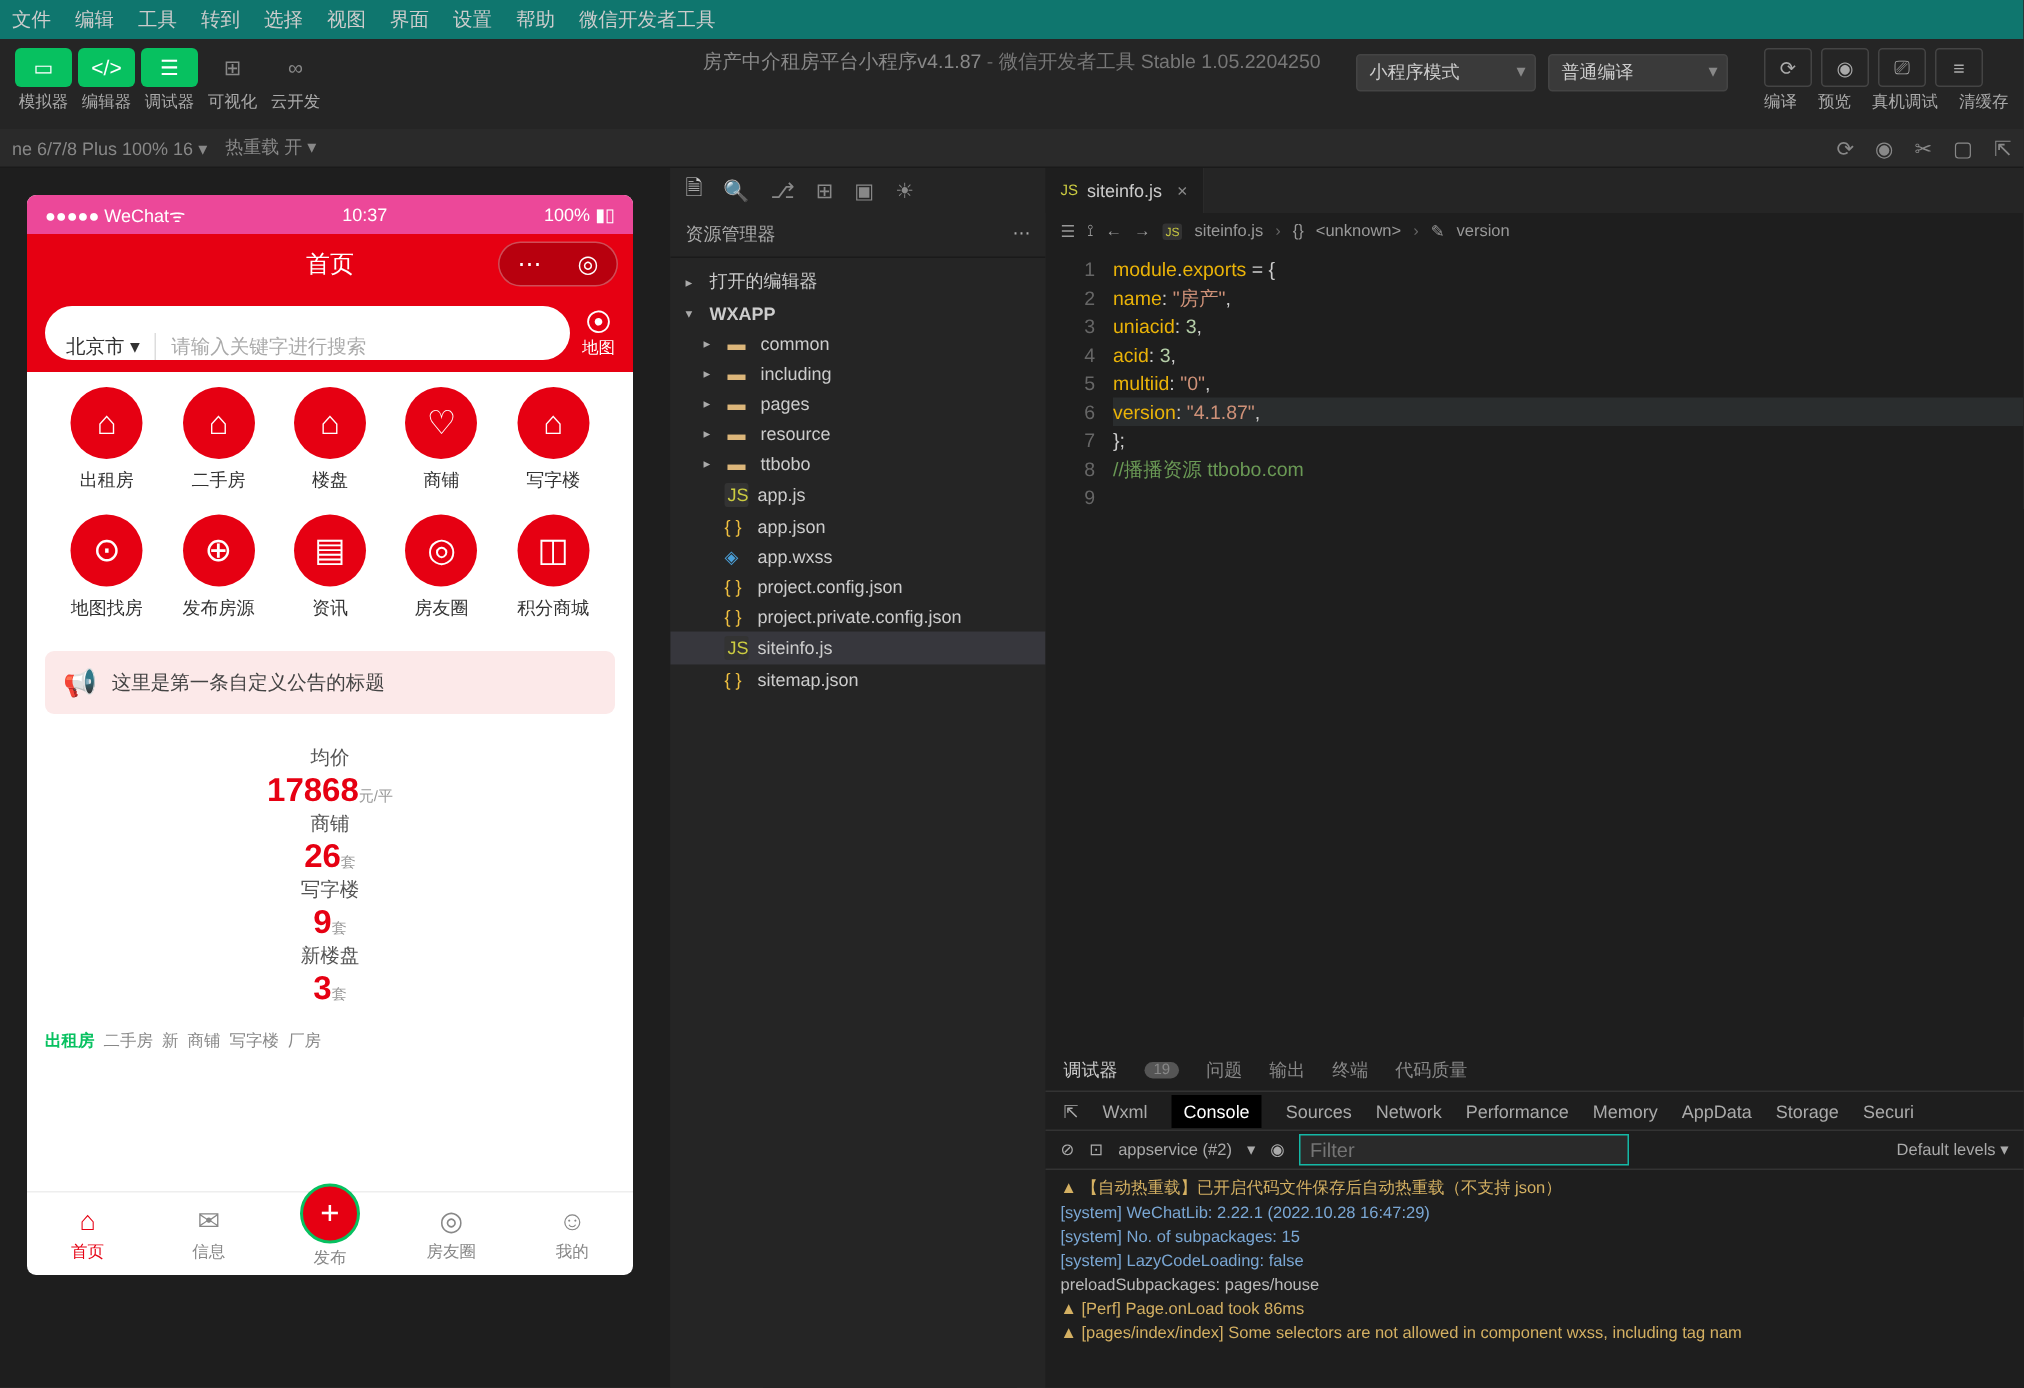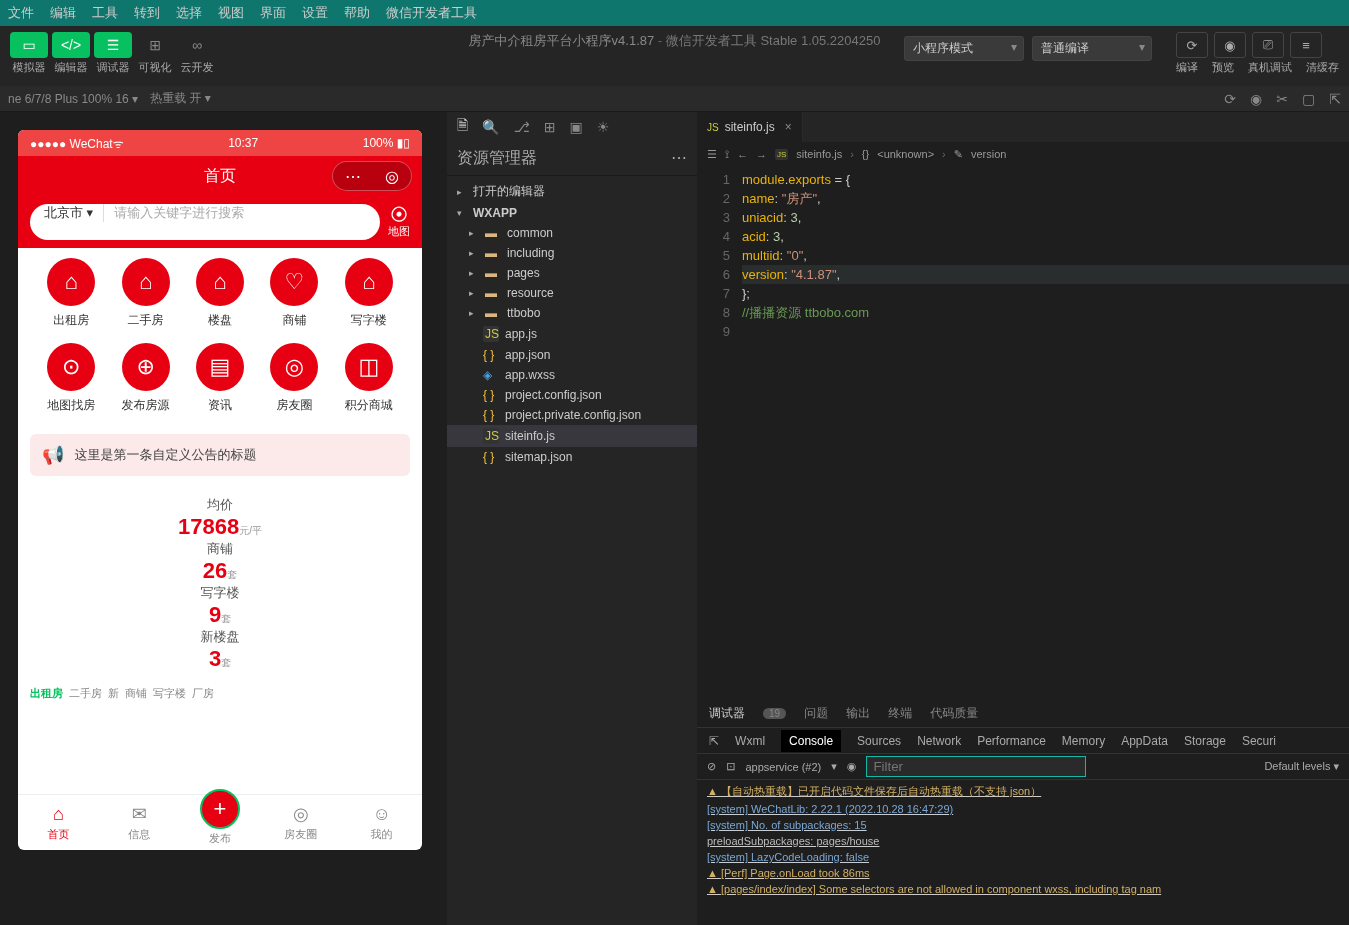--- a/index.html
+++ b/index.html
@@ -28,26 +28,26 @@
 .subbar { background: #2a2a2a; height: 26px; display: flex; align-items: center; padding: 0 8px; color: #888; font-size: 12px; gap: 12px; border-bottom: 1px solid #1a1a1a; }
 .subbar .pill { display: flex; align-items: center; gap: 4px; }
 .subbar .right-icons { margin-left: auto; display: flex; gap: 14px; font-size: 14px; }
 
 
 .main { display: flex; height: calc(925px - 26px - 60px - 26px); }
 
 
 .simulator { width: 447px; background: #1e1e1e; padding: 18px; }
 .phone { width: 404px; height: 720px; background: #fff; border-radius: 6px; overflow: hidden; display: flex; flex-direction: column; position: relative; }
-.phone-status { background: #ef4444; color: #fff; height: 26px; display: flex; align-items: center; justify-content: space-between; padding: 0 12px; font-size: 12px; }
+.phone-status { background: #ec4899; color: #fff; height: 26px; display: flex; align-items: center; justify-content: space-between; padding: 0 12px; font-size: 12px; }
 .phone-nav { background: #e60012; color: #fff; height: 40px; display: flex; align-items: center; justify-content: center; position: relative; font-size: 16px; }
 .phone-nav .capsule { position: absolute; right: 10px; display: flex; background: rgba(0,0,0,0.2); border: 1px solid rgba(255,255,255,0.3); border-radius: 20px; height: 30px; width: 80px; align-items: center; justify-content: space-around; }
 .phone-nav .capsule span { color: #fff; font-size: 16px; }
 .phone-search { background: #e60012; padding: 8px 12px; display: flex; gap: 8px; align-items: center; }
-.search-pill { background: #fff; border-radius: 20px; height: 36px; flex: 1; display: flex; align-items: flex-start; padding: 0 14px; }
+.search-pill { background: #fff; border-radius: 20px; height: 36px; flex: 1; display: flex; align-items: flex-end; padding: 0 14px; }
 .city-sel { font-size: 13px; color: #333; border-right: 1px solid #ddd; padding-right: 10px; margin-right: 10px; }
 .search-ph { color: #aaa; font-size: 13px; }
 .map-btn { color: #fff; font-size: 11px; text-align: center; }
 .map-btn .pin { font-size: 18px; line-height: 1; }
 .banner { height: 160px; background: linear-gradient(180deg, #a00, #d00); margin: 8px 12px; border-radius: 6px; display: flex; flex-direction: column; align-items: center; justify-content: center; color: #f5d77f; position: relative; overflow: hidden; }
 .banner .ti { font-size: 26px; font-weight: bold; letter-spacing: 4px; font-family: "KaiTi", serif; }
 .banner .sub { font-size: 10px; color: #ffe9a8; margin-top: 6px; border-top: 1px solid rgba(255,233,168,0.4); border-bottom: 1px solid rgba(255,233,168,0.4); padding: 2px 8px; }
 .grid-icons { display: grid; grid-template-columns: repeat(5, 1fr); gap: 14px 0; padding: 10px 16px; }
 .gicon { display: flex; flex-direction: column; align-items: center; gap: 6px; }
 .gicon .circ { width: 48px; height: 48px; border-radius: 50%; background: #e60012; color: #fff; display: flex; align-items: center; justify-content: center; font-size: 22px; }
@@ -66,21 +66,21 @@
 .tbitem { flex: 1; display: flex; flex-direction: column; align-items: center; justify-content: center; gap: 2px; font-size: 11px; color: #888; }
 .tbitem.active { color: #e60012; }
 .tbitem .ticon { font-size: 18px; }
 .tb-center { position: relative; }
 .tb-center .plus { width: 40px; height: 40px; border-radius: 50%; background: #e60012; color: #fff; display: flex; align-items: center; justify-content: center; font-size: 22px; margin-top: -10px; border: 2px solid #07c160; }
 
 
 .explorer { width: 250px; background: #252525; display: flex; flex-direction: column; }
 .exp-iconbar { height: 30px; display: flex; align-items: center; gap: 14px; padding: 0 10px; color: #888; font-size: 14px; }
 .exp-iconbar span:first-child { color: #ccc; }
-.exp-header { padding: 6px 10px; font-size: 16px; color: #aaa; display: flex; justify-content: space-between; border-bottom: 1px solid #1a1a1a; }
+.exp-header { padding: 6px 10px; font-size: 12px; color: #aaa; display: flex; justify-content: space-between; border-bottom: 1px solid #1a1a1a; }
 .tree { padding: 4px 0; font-size: 12px; }
 .tree-item { padding: 3px 10px; display: flex; align-items: center; gap: 6px; cursor: pointer; }
 .tree-item.selected { background: #37373d; }
 .tree-item .chev { width: 10px; display: inline-block; color: #aaa; font-size: 9px; }
 .tree-item .ficon { width: 16px; display: inline-block; font-size: 12px; }
 .folder-yellow { color: #dcb67a; }
 .jsicon { color: #cbcb41; background: #333; font-size: 8px; padding: 1px 2px; border-radius: 2px; }
 .jsonicon { color: #f0c040; }
 .wxssicon { color: #4a9fd8; }
 .indent1 { padding-left: 22px; }
@@ -107,21 +107,21 @@
 
 
 .debugger { position: absolute; bottom: 0; left: 697px; right: 0; height: 225px; background: #1e1e1e; display: flex; flex-direction: column; }
 .dbg-tabs { height: 28px; display: flex; align-items: center; gap: 18px; padding: 0 12px; font-size: 12px; color: #888; border-bottom: 1px solid #333; }
 .dbg-tabs .badge { background: #555; border-radius: 8px; padding: 0 6px; font-size: 10px; }
 .dbg-tabs span.active { color: #ccc; }
 .devtools-tabs { height: 26px; display: flex; align-items: center; gap: 16px; padding: 0 12px; font-size: 12px; color: #aaa; border-bottom: 1px solid #333; }
 .devtools-tabs span.active { background: #000; color: #fff; padding: 4px 8px; }
 .console-toolbar { height: 26px; display: flex; align-items: center; gap: 10px; padding: 0 10px; font-size: 11px; color: #aaa; border-bottom: 1px solid #333; }
 .console-toolbar .filter { background: #2a2a2a; border: 1px solid #14b8a6; padding: 2px 6px; flex: 0 0 220px; }
-.console-log { flex: 1; overflow: hidden; font-family: Consolas, monospace; font-size: 11px; padding: 2px 10px; text-decoration: underline; }
+.console-log { flex: 1; overflow: hidden; font-family: Consolas, monospace; font-size: 11px; padding: 2px 10px; }
 .console-log .line { padding: 2px 0; white-space: nowrap; }
 .warn { color: #d4b062; }
 .warn::before { content: "▲ "; color: #d4b062; }
 .info { color: #bbb; }
 .sys { color: #7aa7d4; }
 </style>
 </head>
 <body>
 
 <div class="menubar">
@@ -480,18 +480,18 @@
     <span>appservice (#2)</span>
     <span>▾</span>
     <span>◉</span>
     <input class="filter" placeholder="Filter" style="">
     <span style="margin-left:auto">Default levels ▾</span>
   </div>
   <div class="console-log">
     <div class="line warn">【自动热重载】已开启代码文件保存后自动热重载（不支持 json）</div>
     <div class="line sys">[system] WeChatLib: 2.22.1 (2022.10.28 16:47:29)</div>
     <div class="line sys">[system] No. of subpackages: 15</div>
+    <div class="line sys">[system] LazyCodeLoading: false</div>
     <div class="line info">preloadSubpackages: pages/house</div>
-    <div class="line sys">[system] LazyCodeLoading: false</div>
     <div class="line warn">[Perf] Page.onLoad took 86ms</div>
     <div class="line warn">[pages/index/index] Some selectors are not allowed in component wxss, including tag nam</div>
   </div>
 </div>
 
 </body></html>

